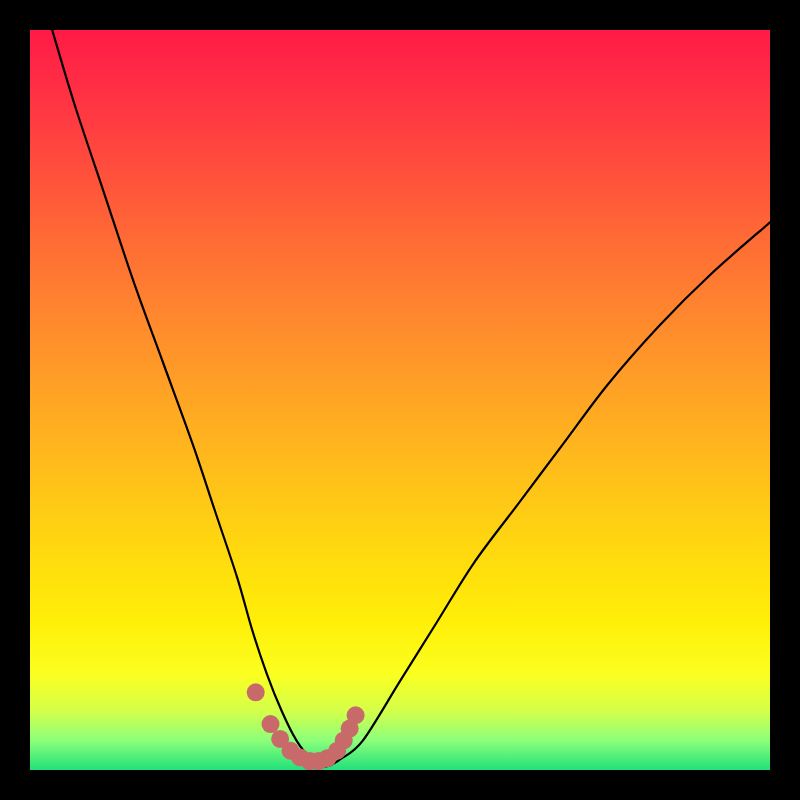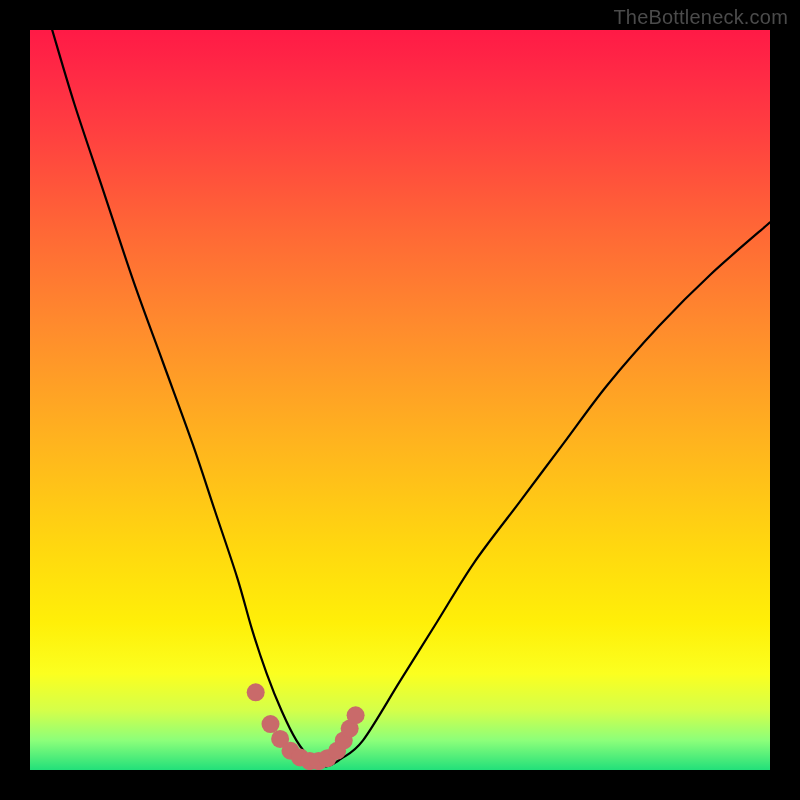--- a/index.html
+++ b/index.html
@@ -54,21 +54,20 @@
     left: 0;
     top: 0;
     width: 740px;
     height: 740px;
   }
 </style>
 </head>
 <body>
 
 <div class="frame">
-  <div class="watermark">TheBottleneck.com</div>
 
   <div class="plot">
     <svg class="curve" viewBox="0 0 740 740" preserveAspectRatio="none">
       <path fill="none" stroke="#000000" stroke-width="2.2" stroke-linecap="round" d="M 22.20 0.00 C 25.90 12.33, 35.77 46.87, 44.40 74.00 C 53.03 101.13, 64.13 133.20, 74.00 162.80 C 83.87 192.40, 93.73 223.23, 103.60 251.60 C 113.47 279.97, 123.33 305.87, 133.20 333.00 C 143.07 360.13, 154.17 389.73, 162.80 414.40 C 171.43 439.07, 177.60 458.80, 185.00 481.00 C 192.40 503.20, 201.03 527.87, 207.20 547.60 C 213.37 567.33, 217.07 583.37, 222.00 599.40 C 226.93 615.43, 231.87 630.23, 236.80 643.80 C 241.73 657.37, 246.67 669.70, 251.60 680.80 C 256.53 691.90, 261.47 702.38, 266.40 710.40 C 271.33 718.42, 276.27 724.58, 281.20 728.90 C 286.13 733.22, 291.07 736.30, 296.00 736.30 C 300.93 736.30, 304.63 733.22, 310.80 728.90 C 316.97 724.58, 323.13 723.35, 333.00 710.40 C 342.87 697.45, 357.67 670.93, 370.00 651.20 C 382.33 631.47, 394.67 611.73, 407.00 592.00 C 419.33 572.27, 430.43 552.53, 444.00 532.80 C 457.57 513.07, 473.60 493.33, 488.40 473.60 C 503.20 453.87, 518.00 434.13, 532.80 414.40 C 547.60 394.67, 561.17 374.93, 577.20 355.20 C 593.23 335.47, 611.73 314.50, 629.00 296.00 C 646.27 277.50, 662.30 261.47, 680.80 244.20 C 699.30 226.93, 730.13 201.03, 740.00 192.40"></path>
       <g>
           <circle cx="225.70" cy="662.30" r="9" fill="#c96a6a"></circle>
           <circle cx="240.50" cy="694.12" r="9" fill="#c96a6a"></circle>
           <circle cx="250.12" cy="708.92" r="9" fill="#c96a6a"></circle>
           <circle cx="260.48" cy="720.76" r="9" fill="#c96a6a"></circle>
           <circle cx="270.10" cy="727.42" r="9" fill="#c96a6a"></circle>

